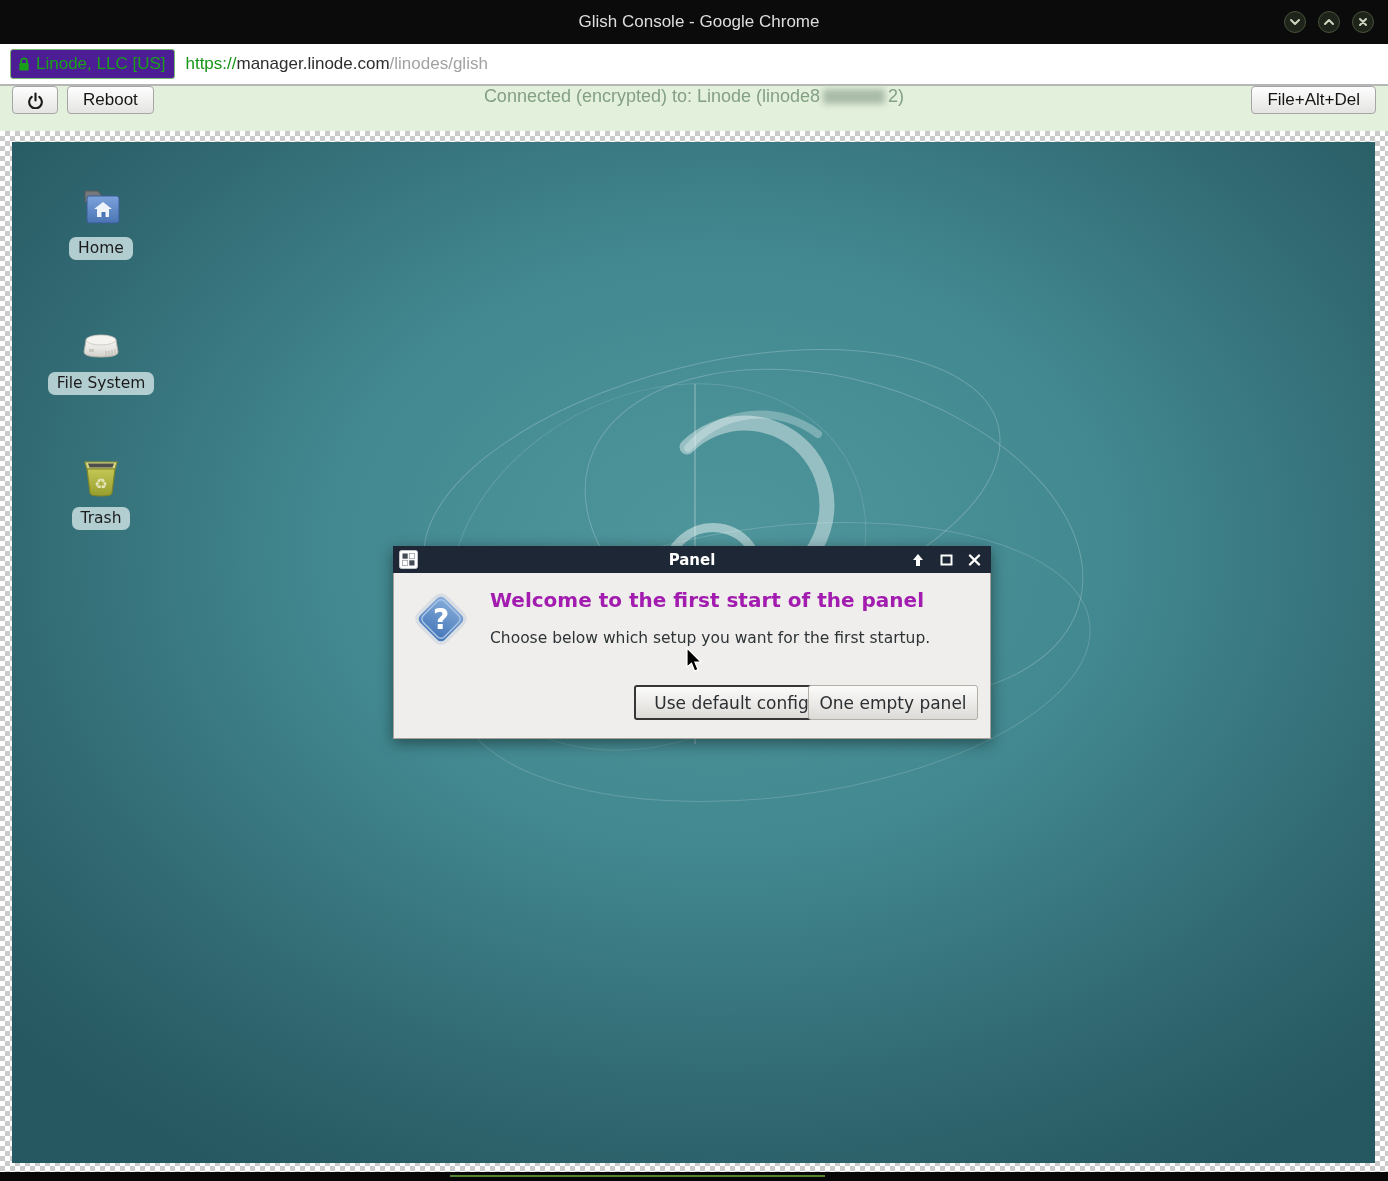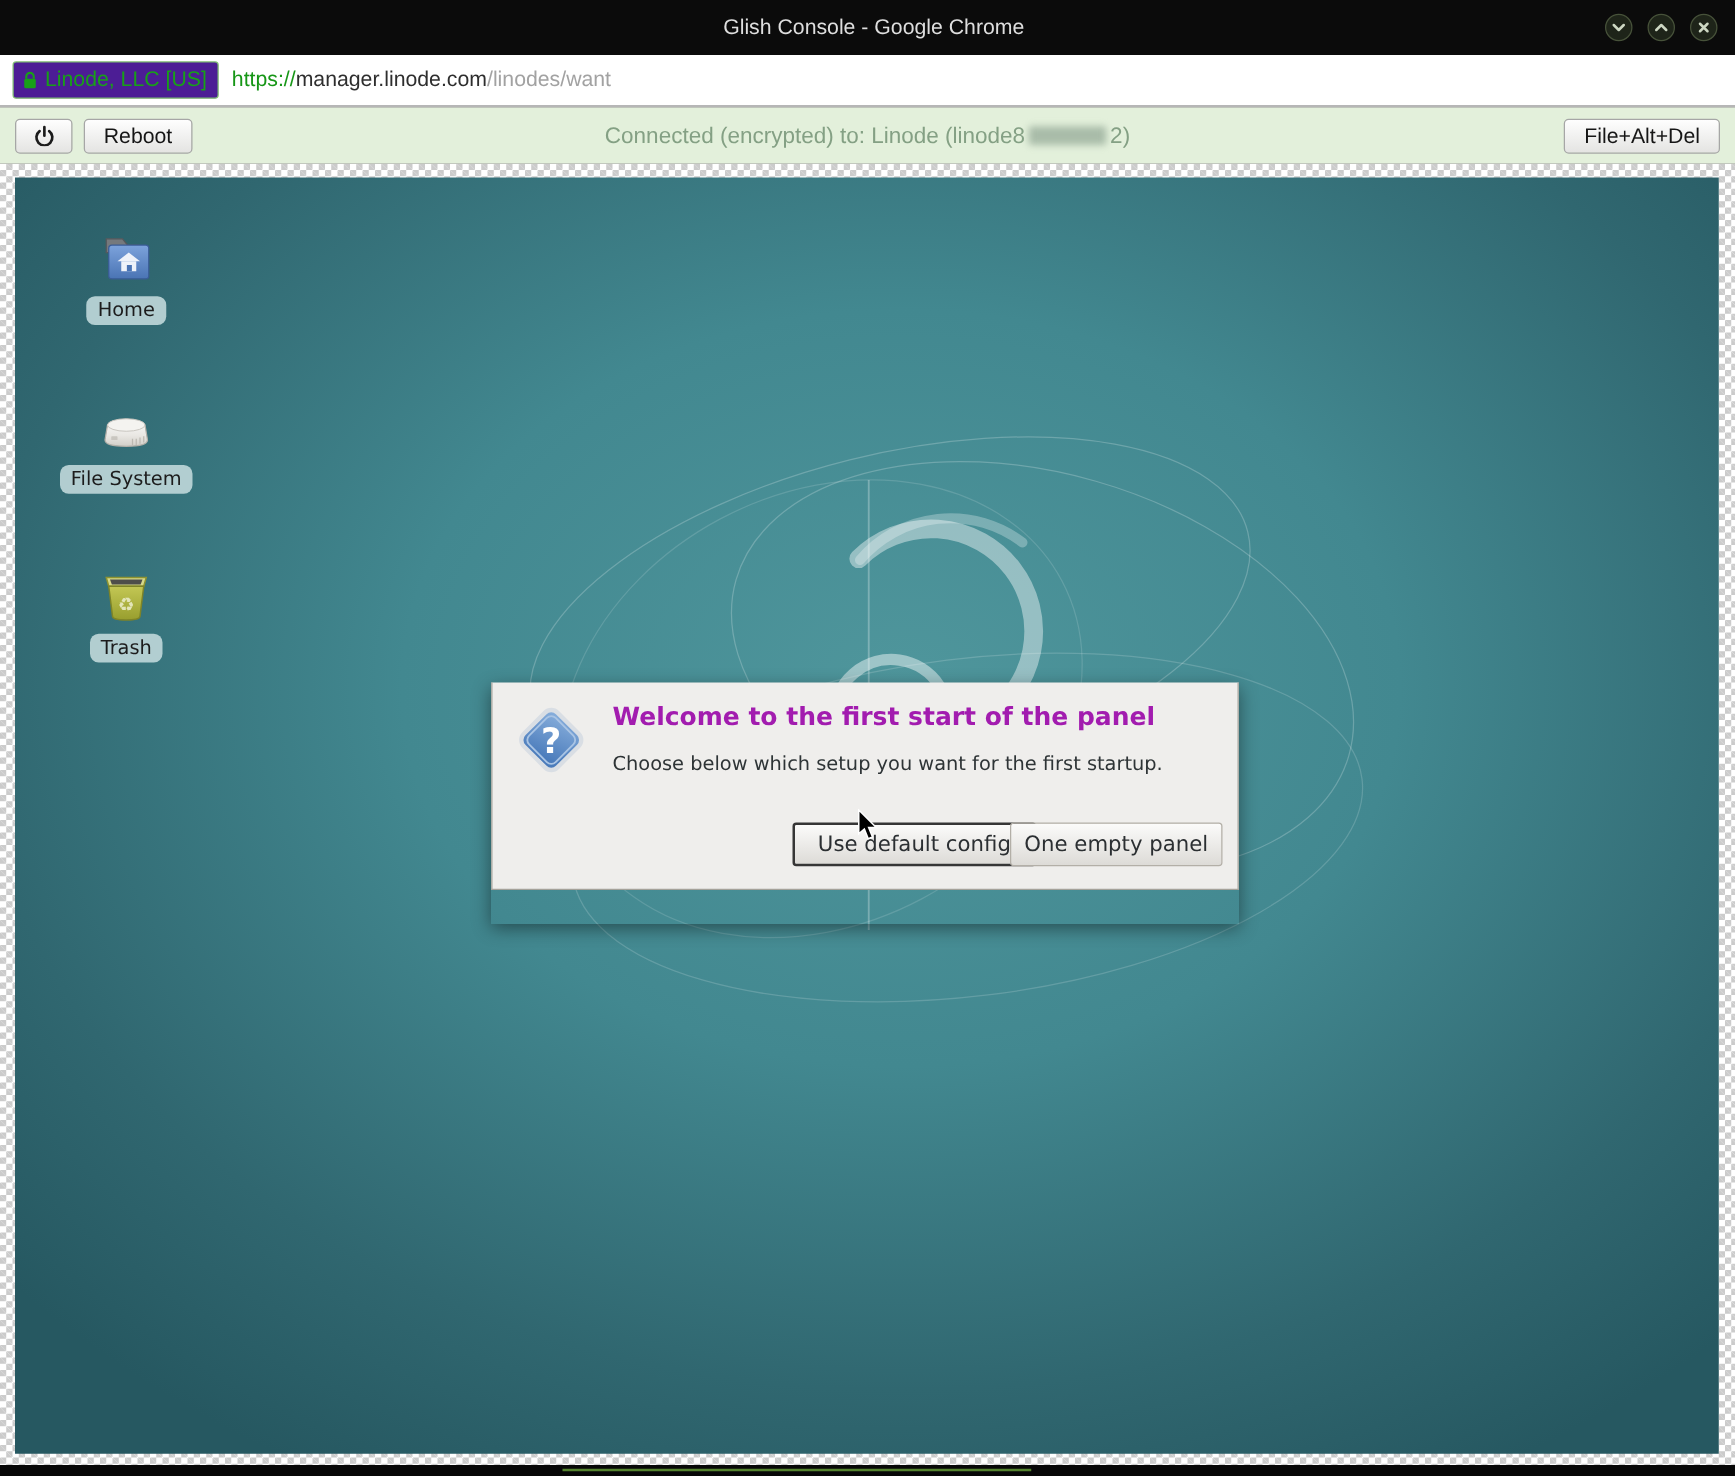--- a/index.html
+++ b/index.html
@@ -32,21 +32,21 @@
     padding:4px 9px 4px 7px; color:#18a018; font-size:17px;
   }
   .url { margin-left:10px; font-size:17px; white-space:nowrap; }
   .url .scheme { color:#169616; }
   .url .host { color:#2e2e2e; }
   .url .path { color:#a2a2a2; }
 
   
   .glish-toolbar {
     position:absolute; left:0; top:86px; width:1388px; height:45px;
-    background:#e3f0db; display:flex; align-items:center; padding:0 12px;
+    background:#e3f0db; display:flex; align-items:flex-start; padding:0 12px;
     font-family:"Liberation Sans",sans-serif;
   }
   .gbtn {
     background:linear-gradient(#fefefe,#e4e4e2);
     border:1px solid #a6a6a6; border-radius:4px;
     height:28px; display:flex; align-items:center; justify-content:center;
     font-size:17px; color:#161616; cursor:pointer; padding:0 15px;
     font-family:"Liberation Sans",sans-serif;
   }
   .power-btn { width:46px; padding:0; margin-right:9px; }
@@ -158,21 +158,21 @@
 
 <div class="addressbar">
   <div class="ev-badge">
     <svg width="12" height="15" viewBox="0 0 12 15">
       <path d="M3 6 V4.3 a3 3 0 0 1 6 0 V6" fill="none" stroke="#18a018" stroke-width="1.7"></path>
       <rect x="1.4" y="6" width="9.2" height="7.6" rx="1.2" fill="#18a018"></rect>
     </svg>
     <span>Linode, LLC [US]</span>
   </div>
   <div class="url">
-    <span class="scheme">https://</span><span class="host">manager.linode.com</span><span class="path">/linodes/want</span>
+    <span class="scheme">https://</span><span class="host">manager.linode.com</span><span class="path">/linodes/glish</span>
   </div>
 </div>
 
 <div class="glish-toolbar">
   <div class="gbtn power-btn">
     <svg width="17" height="17" viewBox="0 0 16 16">
       <path d="M4.4 4.6 A6 6 0 1 0 11.6 4.6" fill="none" stroke="#1c1c1c" stroke-width="2" stroke-linecap="round"></path>
       <line x1="8" y1="1.5" x2="8" y2="8" stroke="#1c1c1c" stroke-width="2" stroke-linecap="round"></line>
     </svg>
   </div>
@@ -252,20 +252,47 @@
         </defs>
         <polygon points="9,9 41,9 39,16 11,16" fill="#d6d98a" stroke="#8e9330" stroke-width="1.2"></polygon>
         <polygon points="12,10.5 38,10.5 36.5,14.5 13.5,14.5" fill="#4e4e4a"></polygon>
         <path d="M11 16 h28 l-3 24 q0 3 -11 3 t-11 -3 z" fill="url(#trash)" stroke="#7e8428" stroke-width="1.2"></path>
         <text x="25" y="36" font-family="DejaVu Sans" font-size="15" fill="#e3e5b8" text-anchor="middle">♻</text>
       </svg>
       <span class="desk-label">Trash</span>
     </div>
 
     <div class="dialog">
+      <div class="dialog-titlebar">
+        <svg class="dialog-appicon" width="19" height="19" viewBox="0 0 19 19">
+          <rect x="0.5" y="0.5" width="18" height="18" rx="2" fill="#ffffff" stroke="#c2c6cb"></rect>
+          <rect x="3.5" y="3.5" width="5.2" height="5.2" fill="#454c56"></rect>
+          <rect x="10.3" y="3.5" width="5.2" height="5.2" fill="#ffffff" stroke="#9aa0a8" stroke-width="0.8"></rect>
+          <rect x="3.5" y="10.3" width="5.2" height="5.2" fill="#ffffff" stroke="#9aa0a8" stroke-width="0.8"></rect>
+          <rect x="10.3" y="10.3" width="5.2" height="5.2" fill="#454c56"></rect>
+        </svg>
+        <span class="dialog-title">Panel</span>
+        <div class="dialog-controls">
+          <span class="dlg-ctl">
+            <svg width="14" height="14" viewBox="0 0 14 14">
+                <path d="M7 1 L12 7 H9 V13 H5 V7 H2 Z" fill="#ffffff"></path>
+              </svg>
+          </span>
+          <span class="dlg-ctl">
+            <svg width="13" height="12" viewBox="0 0 13 12">
+                <rect x="1.5" y="1.5" width="10" height="9" fill="none" stroke="#ffffff" stroke-width="2"></rect>
+              </svg>
+          </span>
+          <span class="dlg-ctl">
+            <svg width="13" height="12" viewBox="0 0 13 12">
+                <path d="M2 1.5 L11 10.5 M11 1.5 L2 10.5" stroke="#ffffff" stroke-width="2.4" stroke-linecap="round"></path>
+              </svg>
+          </span>
+        </div>
+      </div>
       <div class="dialog-body">
         <svg class="q-icon" width="64" height="64" viewBox="0 0 64 64">
           <defs>
             <linearGradient id="qblue" x1="0" y1="0" x2="0.4" y2="1">
               <stop offset="0" stop-color="#8cb2de"></stop>
                 <stop offset="1" stop-color="#4a7bbb"></stop>
             </linearGradient>
           </defs>
           <rect x="13" y="13" width="38" height="38" rx="7" transform="rotate(45 32 32)" fill="url(#qblue)" stroke="#d9dee4" stroke-width="3.5"></rect>
           <rect x="17" y="17" width="30" height="30" rx="5" transform="rotate(45 32 32)" fill="none" stroke="#a9c4e4" stroke-width="1.5"></rect>

